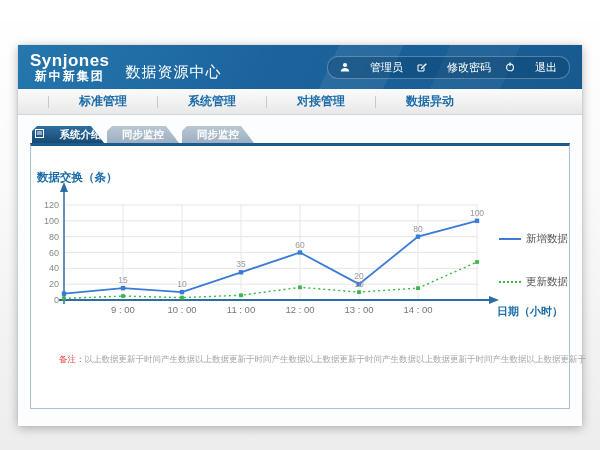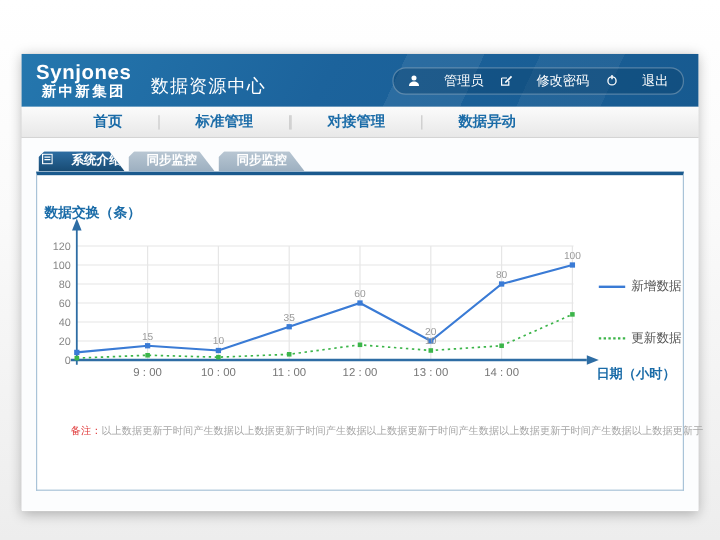--- a/index.html
+++ b/index.html
@@ -101,24 +101,24 @@
                 <circle cx="5" cy="5.4" r="3.4" fill="none" stroke="#fff" stroke-width="1.1"></circle>
                 <line x1="5" y1="0.6" x2="5" y2="4" stroke="#fff" stroke-width="1.2"></line>
               </svg>
           </span>
           <span>退出</span>
         </div>
       </div>
     </div>
 
     <div class="nav">
-      <div class="nav-item">首页</div>
       <div class="nav-sep"></div>
       <div class="nav-item">标准管理</div>
       <div class="nav-sep"></div>
+      <div class="nav-item">系统管理</div>
       <div class="nav-sep"></div>
       <div class="nav-item">对接管理</div>
       <div class="nav-sep"></div>
       <div class="nav-item">数据异动</div>
     </div>
 
     <div class="content">
 
       <div class="tabs">
         <div class="tab active">

